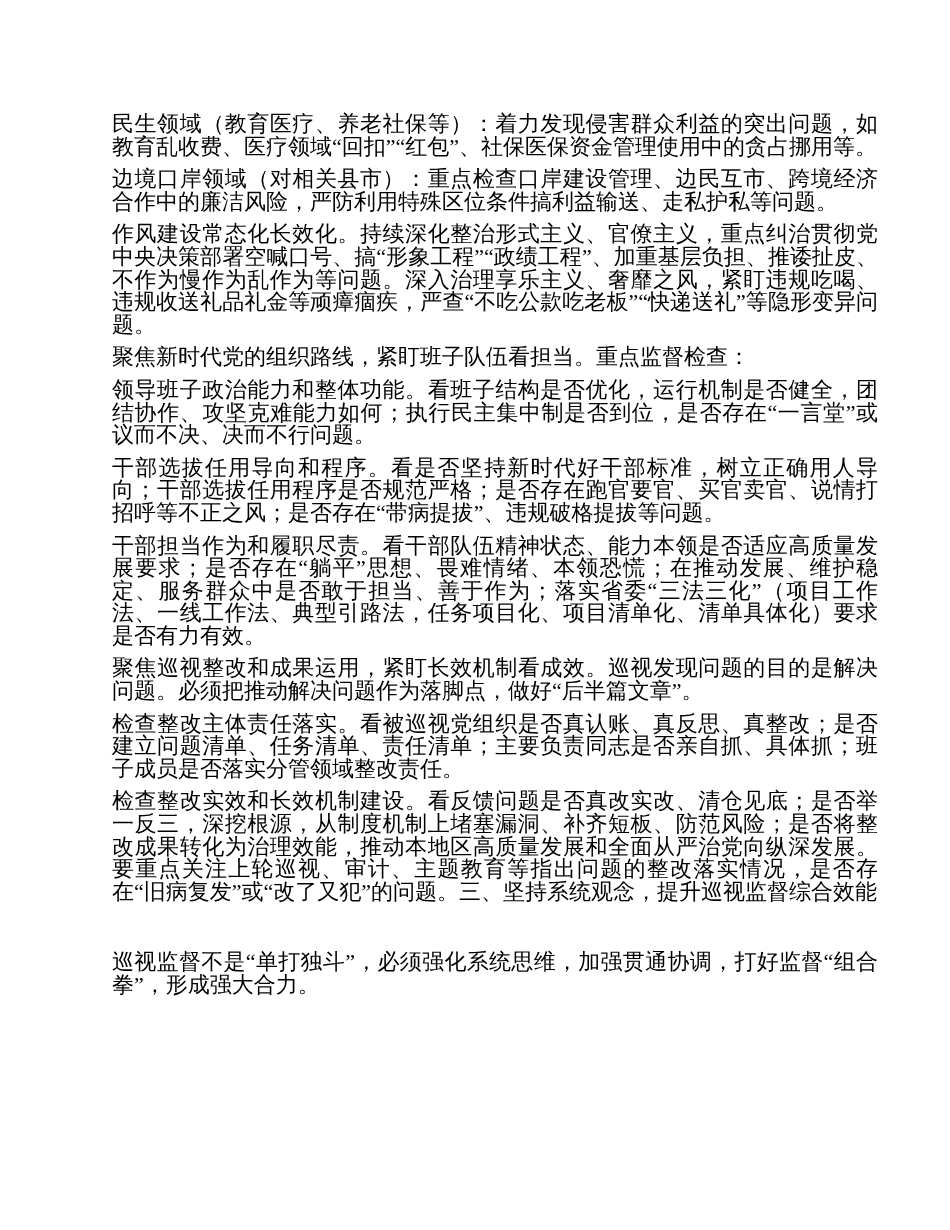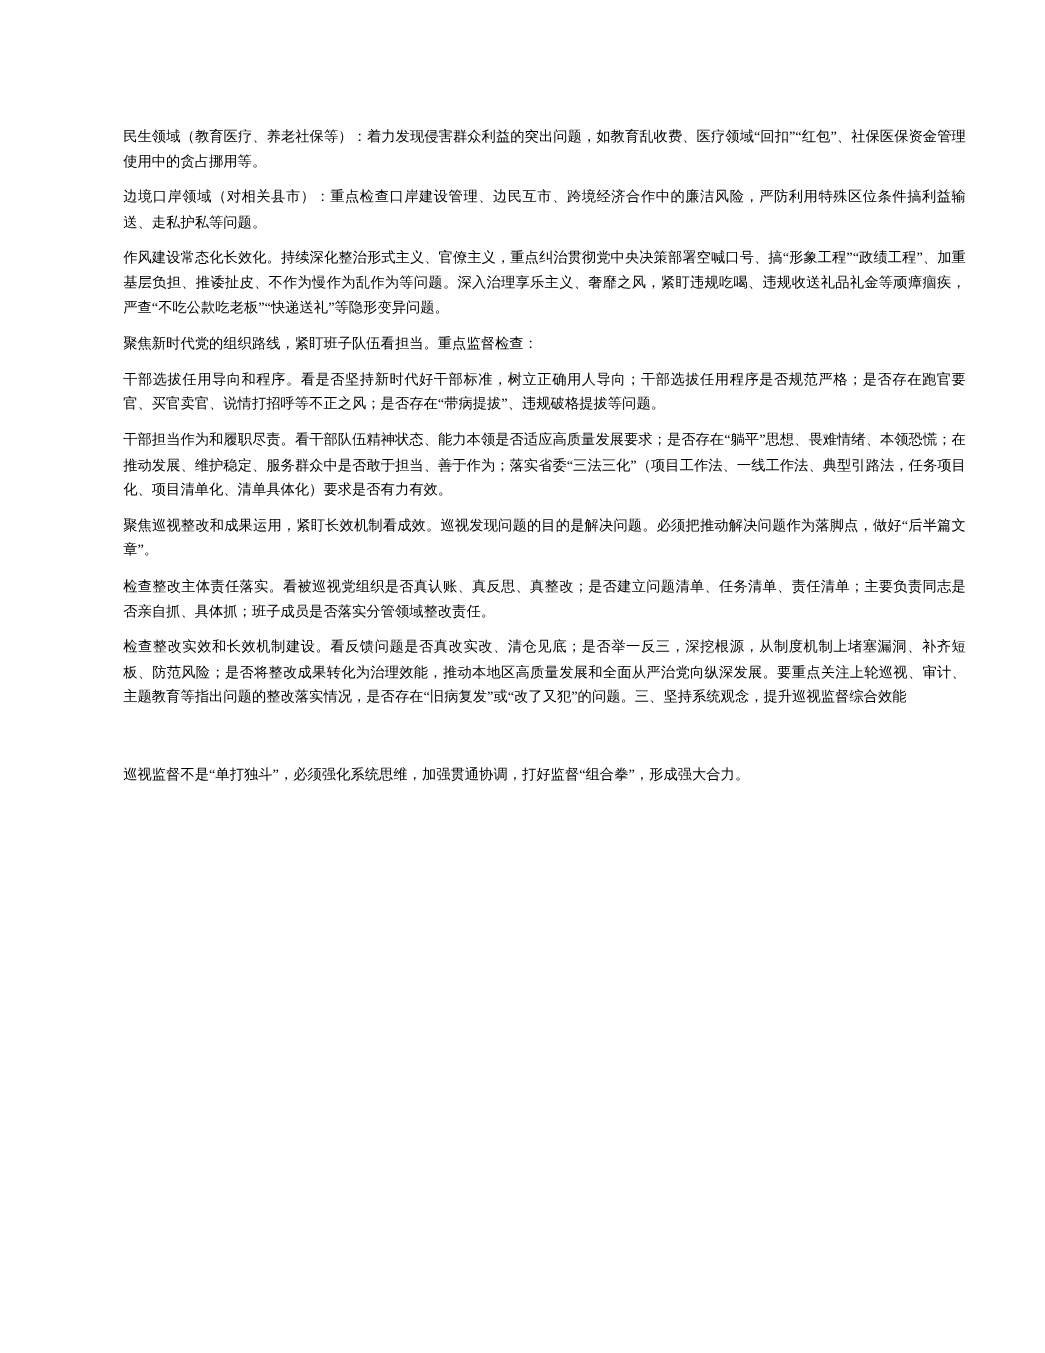--- a/index.html
+++ b/index.html
@@ -15,39 +15,40 @@
   .doc-page {
     box-sizing: border-box;
     width: 950px;
     min-height: 1230px;
     padding: 113px 72px 60px 112px;
     background: #ffffff;
   }
   .doc-page p.para {
     margin: 0 0 10px 0;
     font-family: "Liberation Serif", "DejaVu Serif", serif;
-    font-size: 13px;
+    font-size: 22px;
     line-height: 22.6px;
     color: #000000;
     text-align: justify;
     word-break: break-all;
     overflow-wrap: break-word;
   }
   .doc-page p.para:last-child {
     margin-bottom: 0;
     margin-top: 48px;
   }
 </style>
 </head>
 <body>
 
 <div class="doc-page">
   <p class="para">民生领域（教育医疗、养老社保等）：着力发现侵害群众利益的突出问题，如教育乱收费、医疗领域“回扣”“红包”、社保医保资金管理使用中的贪占挪用等。</p>
   <p class="para">边境口岸领域（对相关县市）：重点检查口岸建设管理、边民互市、跨境经济合作中的廉洁风险，严防利用特殊区位条件搞利益输送、走私护私等问题。</p>
   <p class="para">作风建设常态化长效化。持续深化整治形式主义、官僚主义，重点纠治贯彻党中央决策部署空喊口号、搞“形象工程”“政绩工程”、加重基层负担、推诿扯皮、不作为慢作为乱作为等问题。深入治理享乐主义、奢靡之风，紧盯违规吃喝、违规收送礼品礼金等顽瘴痼疾，严查“不吃公款吃老板”“快递送礼”等隐形变异问题。</p>
   <p class="para">聚焦新时代党的组织路线，紧盯班子队伍看担当。重点监督检查：</p>
+  <p class="para">领导班子政治能力和整体功能。看班子结构是否优化，运行机制是否健全，团结协作、攻坚克难能力如何；执行民主集中制是否到位，是否存在“一言堂”或议而不决、决而不行问题。</p>
   <p class="para">干部选拔任用导向和程序。看是否坚持新时代好干部标准，树立正确用人导向；干部选拔任用程序是否规范严格；是否存在跑官要官、买官卖官、说情打招呼等不正之风；是否存在“带病提拔”、违规破格提拔等问题。</p>
   <p class="para">干部担当作为和履职尽责。看干部队伍精神状态、能力本领是否适应高质量发展要求；是否存在“躺平”思想、畏难情绪、本领恐慌；在推动发展、维护稳定、服务群众中是否敢于担当、善于作为；落实省委“三法三化”（项目工作法、一线工作法、典型引路法，任务项目化、项目清单化、清单具体化）要求是否有力有效。</p>
   <p class="para">聚焦巡视整改和成果运用，紧盯长效机制看成效。巡视发现问题的目的是解决问题。必须把推动解决问题作为落脚点，做好“后半篇文章”。</p>
   <p class="para">检查整改主体责任落实。看被巡视党组织是否真认账、真反思、真整改；是否建立问题清单、任务清单、责任清单；主要负责同志是否亲自抓、具体抓；班子成员是否落实分管领域整改责任。</p>
   <p class="para">检查整改实效和长效机制建设。看反馈问题是否真改实改、清仓见底；是否举一反三，深挖根源，从制度机制上堵塞漏洞、补齐短板、防范风险；是否将整改成果转化为治理效能，推动本地区高质量发展和全面从严治党向纵深发展。要重点关注上轮巡视、审计、主题教育等指出问题的整改落实情况，是否存在“旧病复发”或“改了又犯”的问题。三、坚持系统观念，提升巡视监督综合效能</p>
   <p class="para">巡视监督不是“单打独斗”，必须强化系统思维，加强贯通协调，打好监督“组合拳”，形成强大合力。</p>
 </div>
 
 </body></html>

